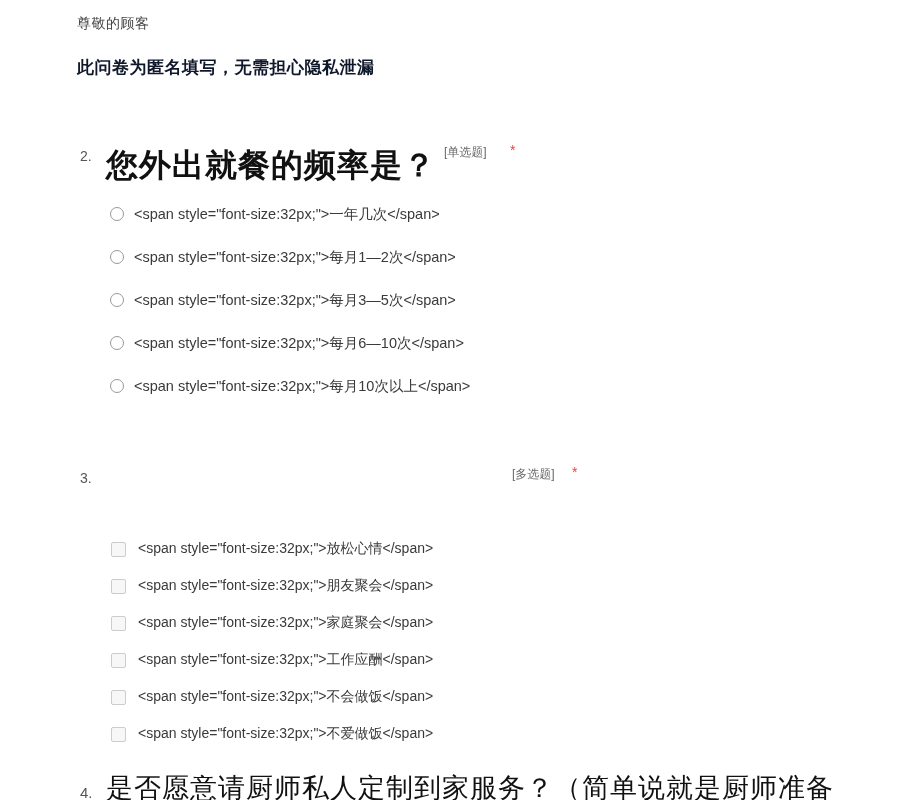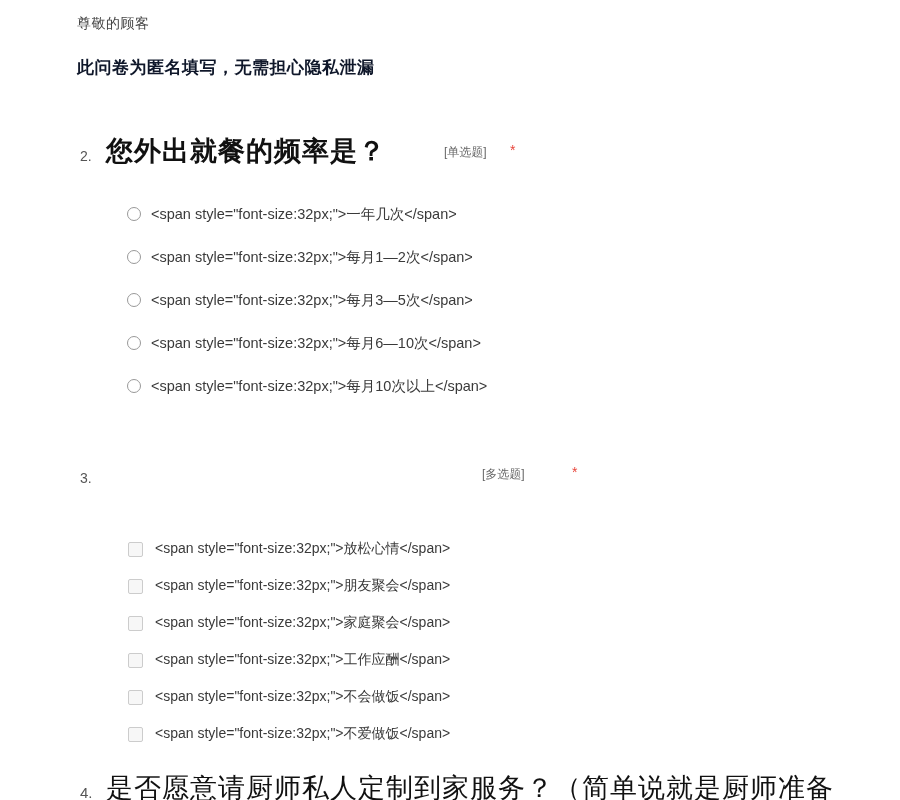--- a/index.html
+++ b/index.html
@@ -62,22 +62,22 @@
   .q-num {
     position: absolute;
     left: 40px;
     top: 20px;
     font-size: 14px;
     color: #555555;
   }
   .q-title {
     position: absolute;
     left: 66px;
-    top: 5px;
-    font-size: 27px;
+    top: 16px;
+    font-size: 32px;
     font-weight: bold;
     color: #111111;
     letter-spacing: 1px;
     white-space: nowrap;
   }
   .q-type {
     position: absolute;
     top: 16px;
     font-size: 12px;
     color: #666666;
@@ -85,21 +85,21 @@
   }
   .q-req {
     position: absolute;
     top: 14px;
     font-size: 14px;
     color: #e8443a;
   }
 
   .options {
     position: absolute;
-    left: 17px;
+    left: 0;
     width: 728px;
   }
   .opt-row {
     position: relative;
     height: 43px;
   }
   .opt-row.cb {
     height: 37px;
   }
   .radio-mark {
@@ -200,21 +200,21 @@
       <div class="opt-row">
         <span class="radio-mark"></span>
         <span class="opt-label">&lt;span style="font-size:32px;"&gt;每月10次以上&lt;/span&gt;</span>
       </div>
     </div>
   </div>
 
   <div class="question-block" style="top:450px;">
     <div class="q-head">
       <span class="q-num">3.</span>
-      <span class="q-type" style="left:442px;">[多选题]</span>
+      <span class="q-type" style="left:472px;">[多选题]</span>
       <span class="q-req" style="left:532px;">*</span>
     </div>
     <div class="options" style="top:84px;">
       <div class="opt-row cb">
         <span class="check-mark"></span>
         <span class="opt-label">&lt;span style="font-size:32px;"&gt;放松心情&lt;/span&gt;</span>
       </div>
       <div class="opt-row cb">
         <span class="check-mark"></span>
         <span class="opt-label">&lt;span style="font-size:32px;"&gt;朋友聚会&lt;/span&gt;</span>

